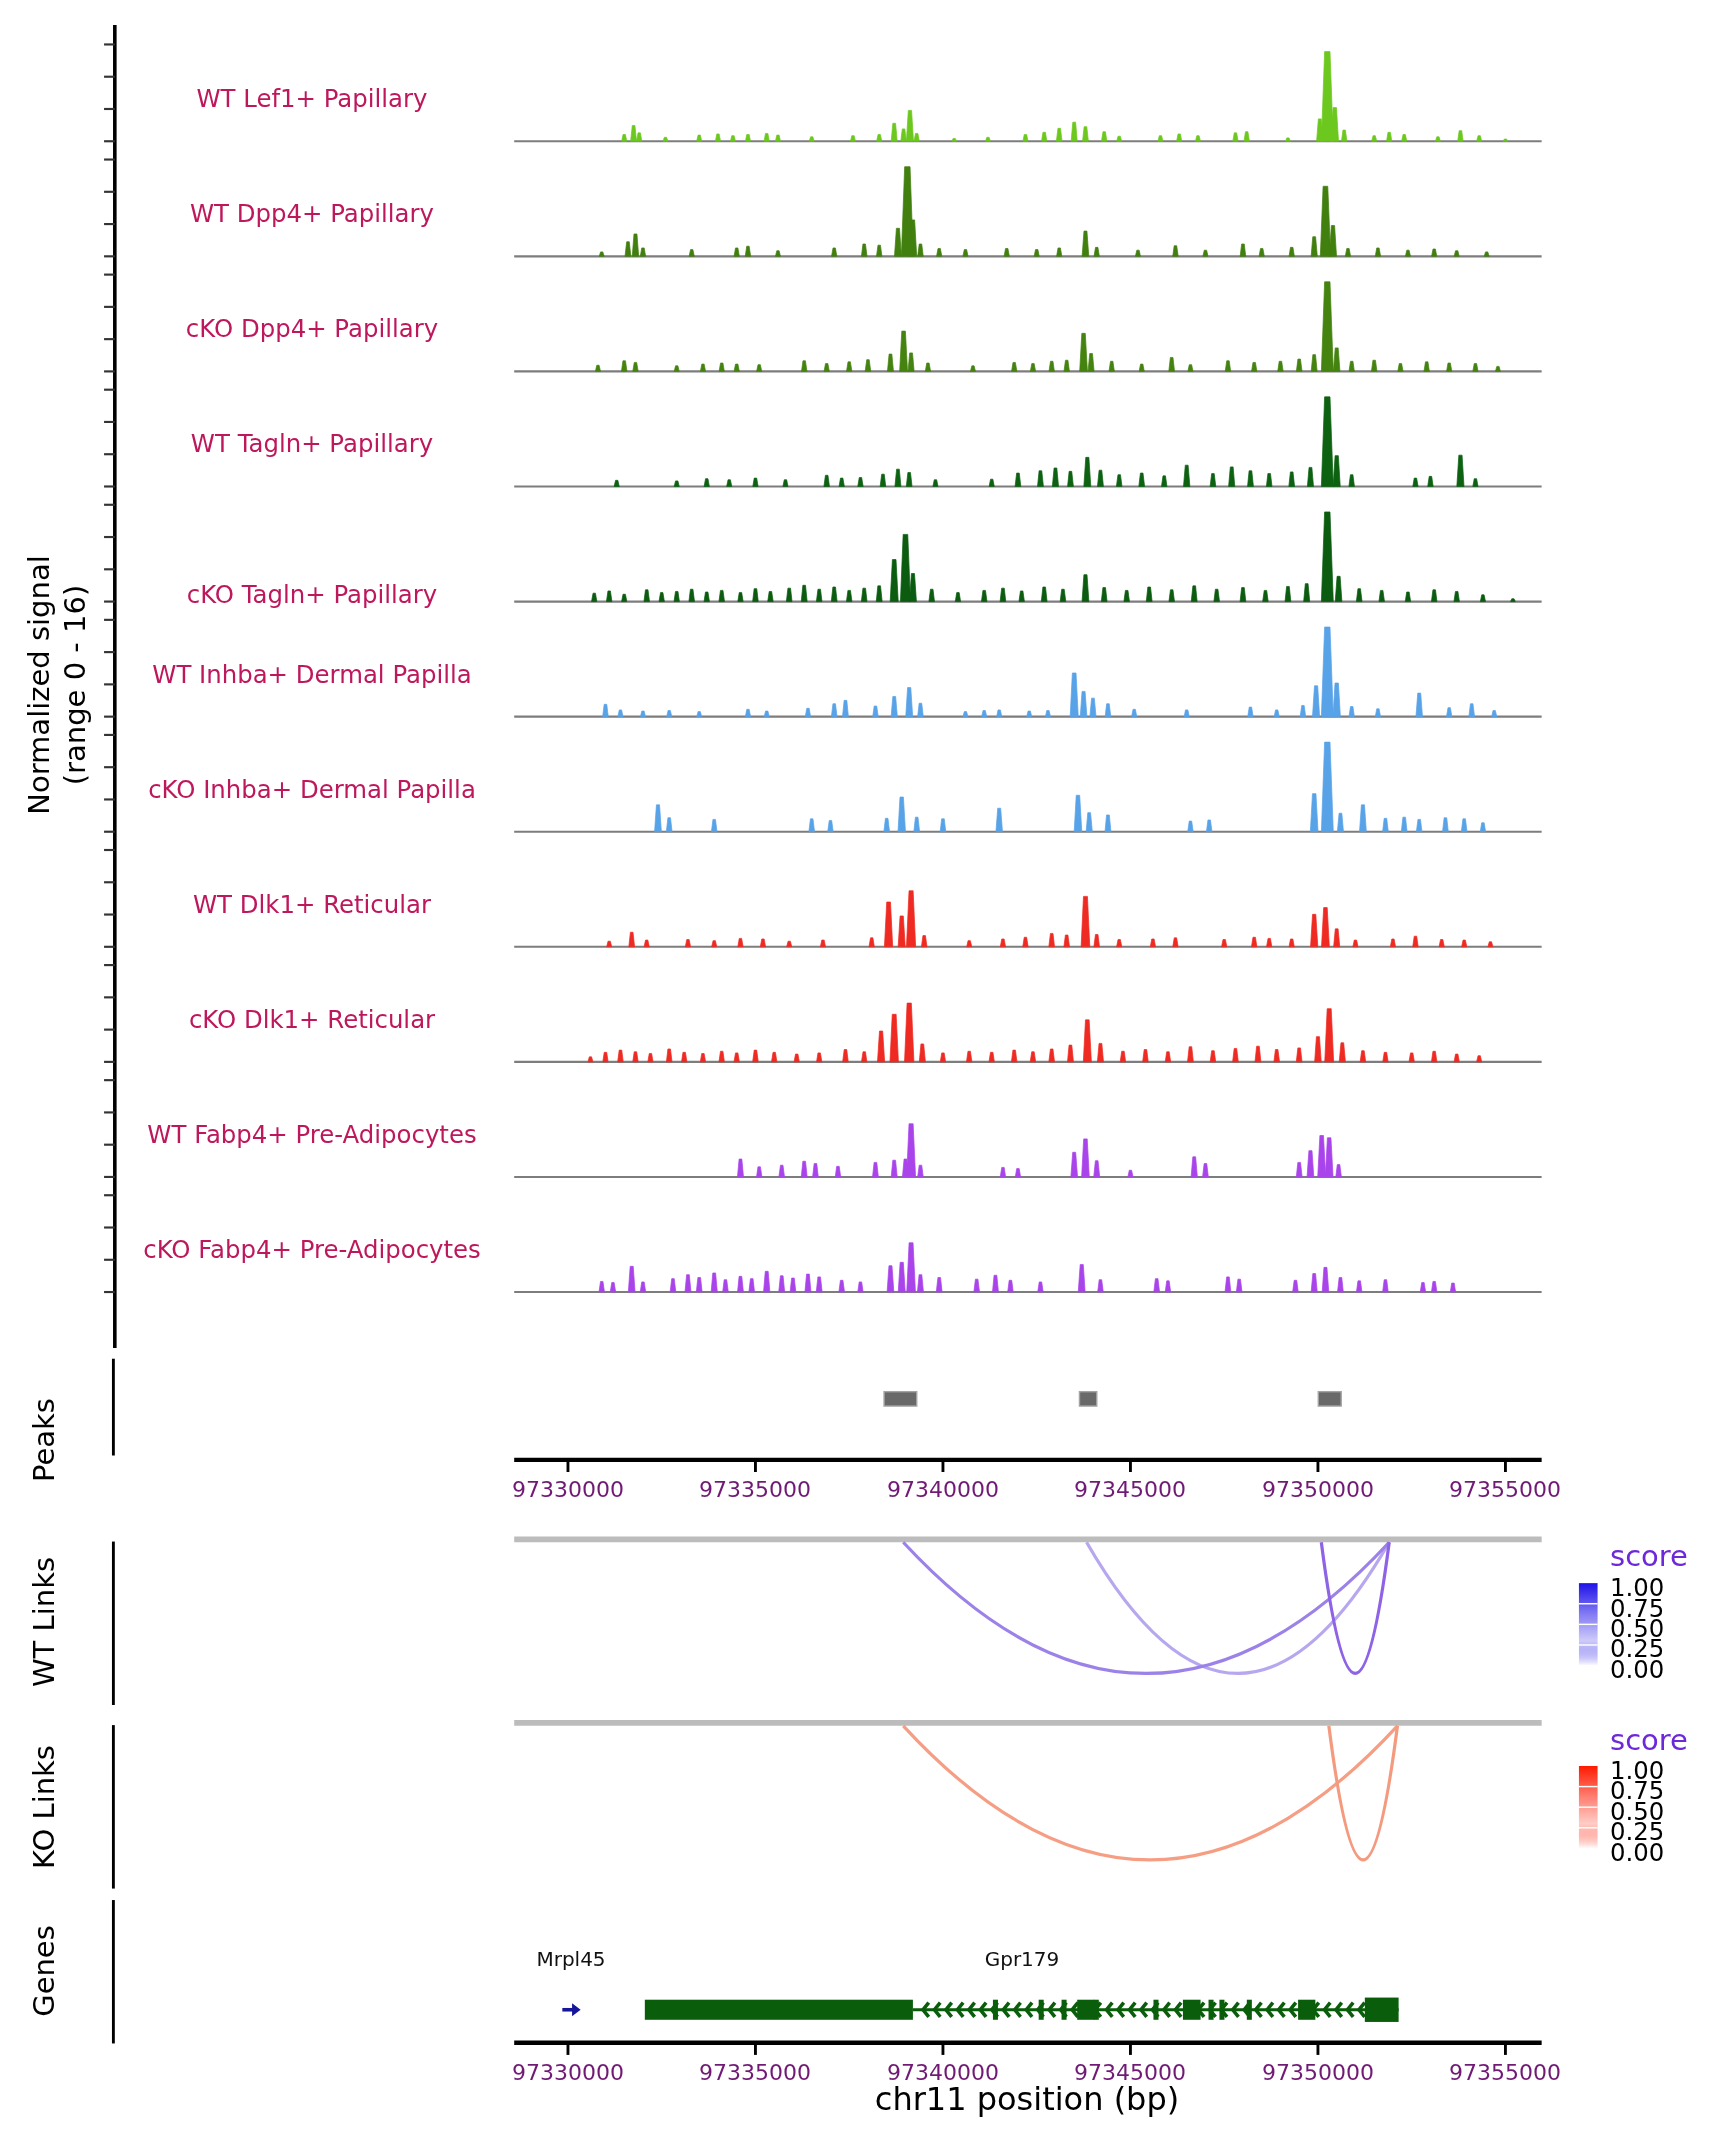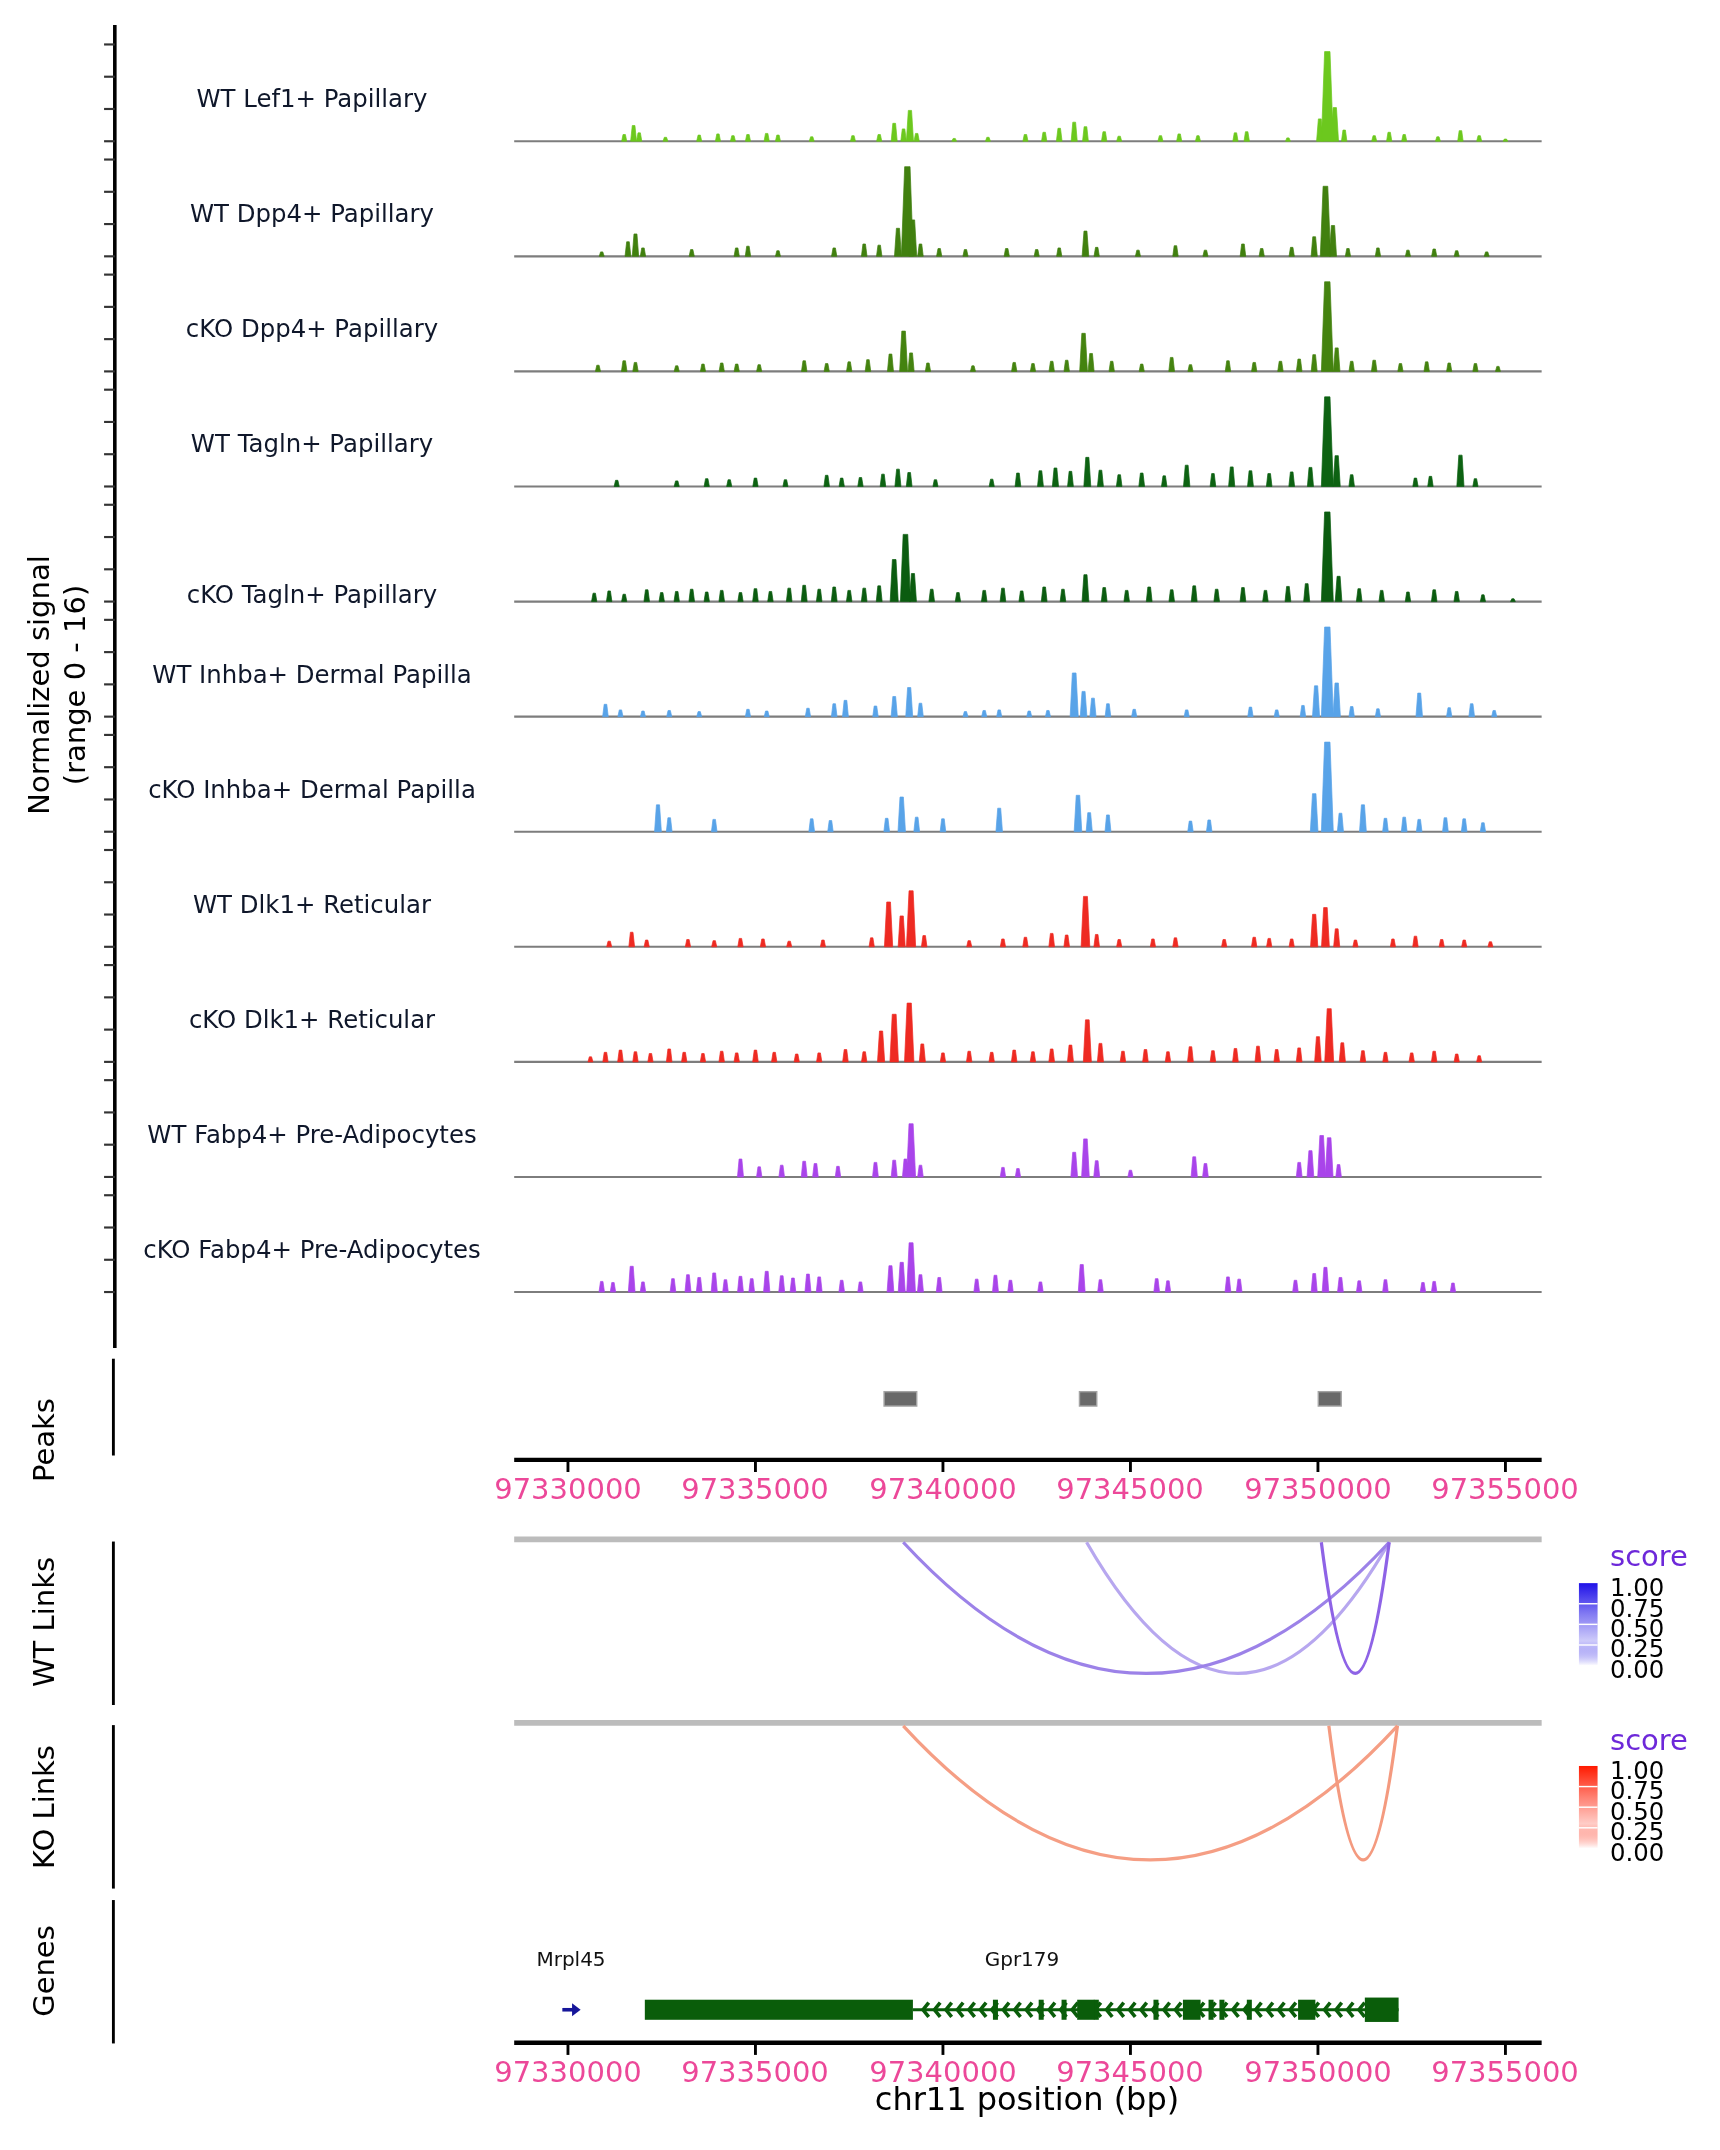--- a/index.html
+++ b/index.html
@@ -1,24 +1,24 @@
 <!DOCTYPE html>
 <html style="font-size:11.5px"><head>
 <meta charset="utf-8">
 <style>
   html,body{margin:0;padding:0;background:#ffffff;}
   .figure{position:relative;width:1721px;height:2151px;background:#ffffff;
           font-family:"DejaVu Sans","Liberation Sans",sans-serif;overflow:hidden;}
   .figure svg{position:absolute;left:0;top:0;}
-  .track-label{position:absolute;transform:translate(-50%,-50%);font-size:24.4px;color:#0f172a;white-space:nowrap;}
+  .track-label{position:absolute;transform:translate(-50%,-50%);font-size:24.4px;color:#be185d;white-space:nowrap;}
   .vlab{position:absolute;transform:translate(-50%,-50%) rotate(-90deg);white-space:nowrap;
         font-size:29px;color:#000;}
   .ylab{position:absolute;transform:translate(-50%,-50%) rotate(-90deg);white-space:nowrap;
         font-size:29px;color:#000;text-align:center;line-height:36px;}
-  .ticklab{position:absolute;transform:translate(-50%,-50%);font-size:29px;color:#ec4899;white-space:nowrap;}
+  .ticklab{position:absolute;transform:translate(-50%,-50%);font-size:22px;color:#701a75;white-space:nowrap;}
   .cbar-title{position:absolute;transform:translate(-50%,-50%);font-size:29px;color:#6d28d9;}
   .cbar-lab{position:absolute;transform:translate(0,-50%);font-size:24.4px;color:#000;}
   .gene-lab{position:absolute;transform:translate(-50%,-50%);font-size:20px;color:#111;white-space:nowrap;}
   .xtitle{position:absolute;transform:translate(-50%,-50%);font-size:32px;color:#000;white-space:nowrap;}
 </style>
 </head>
 <body>
 
 <div class="figure">
   <svg id="plot" width="1721" height="2151" viewBox="0 0 2400 3000">

